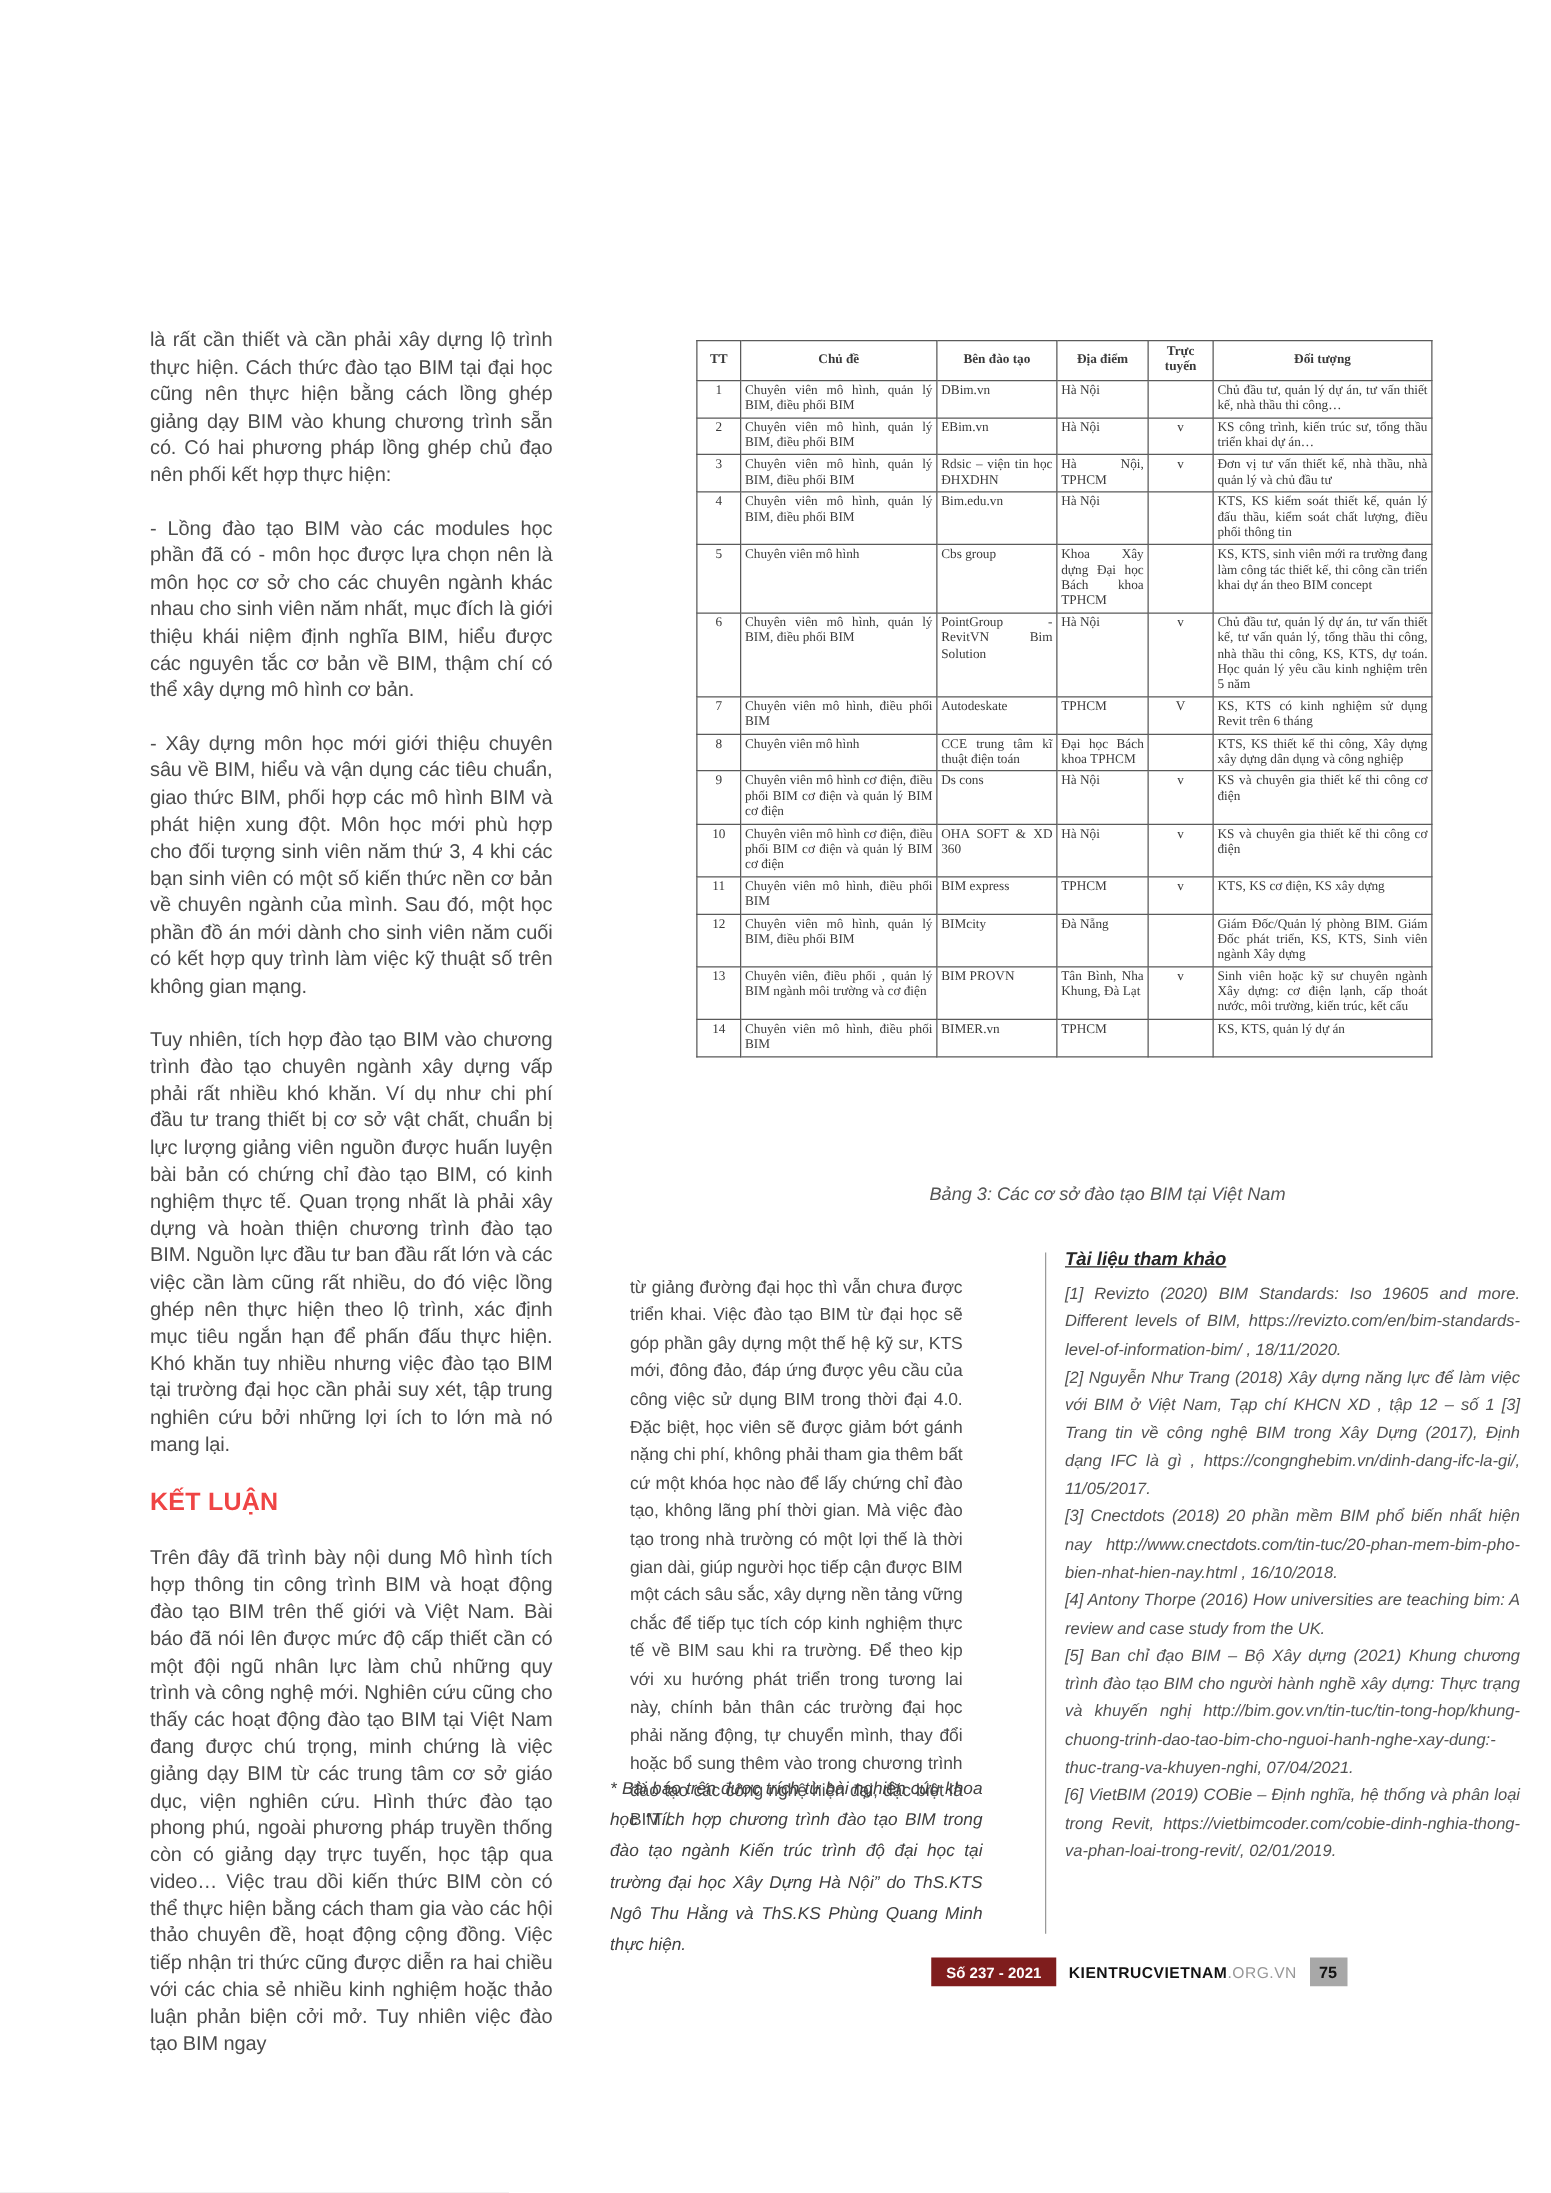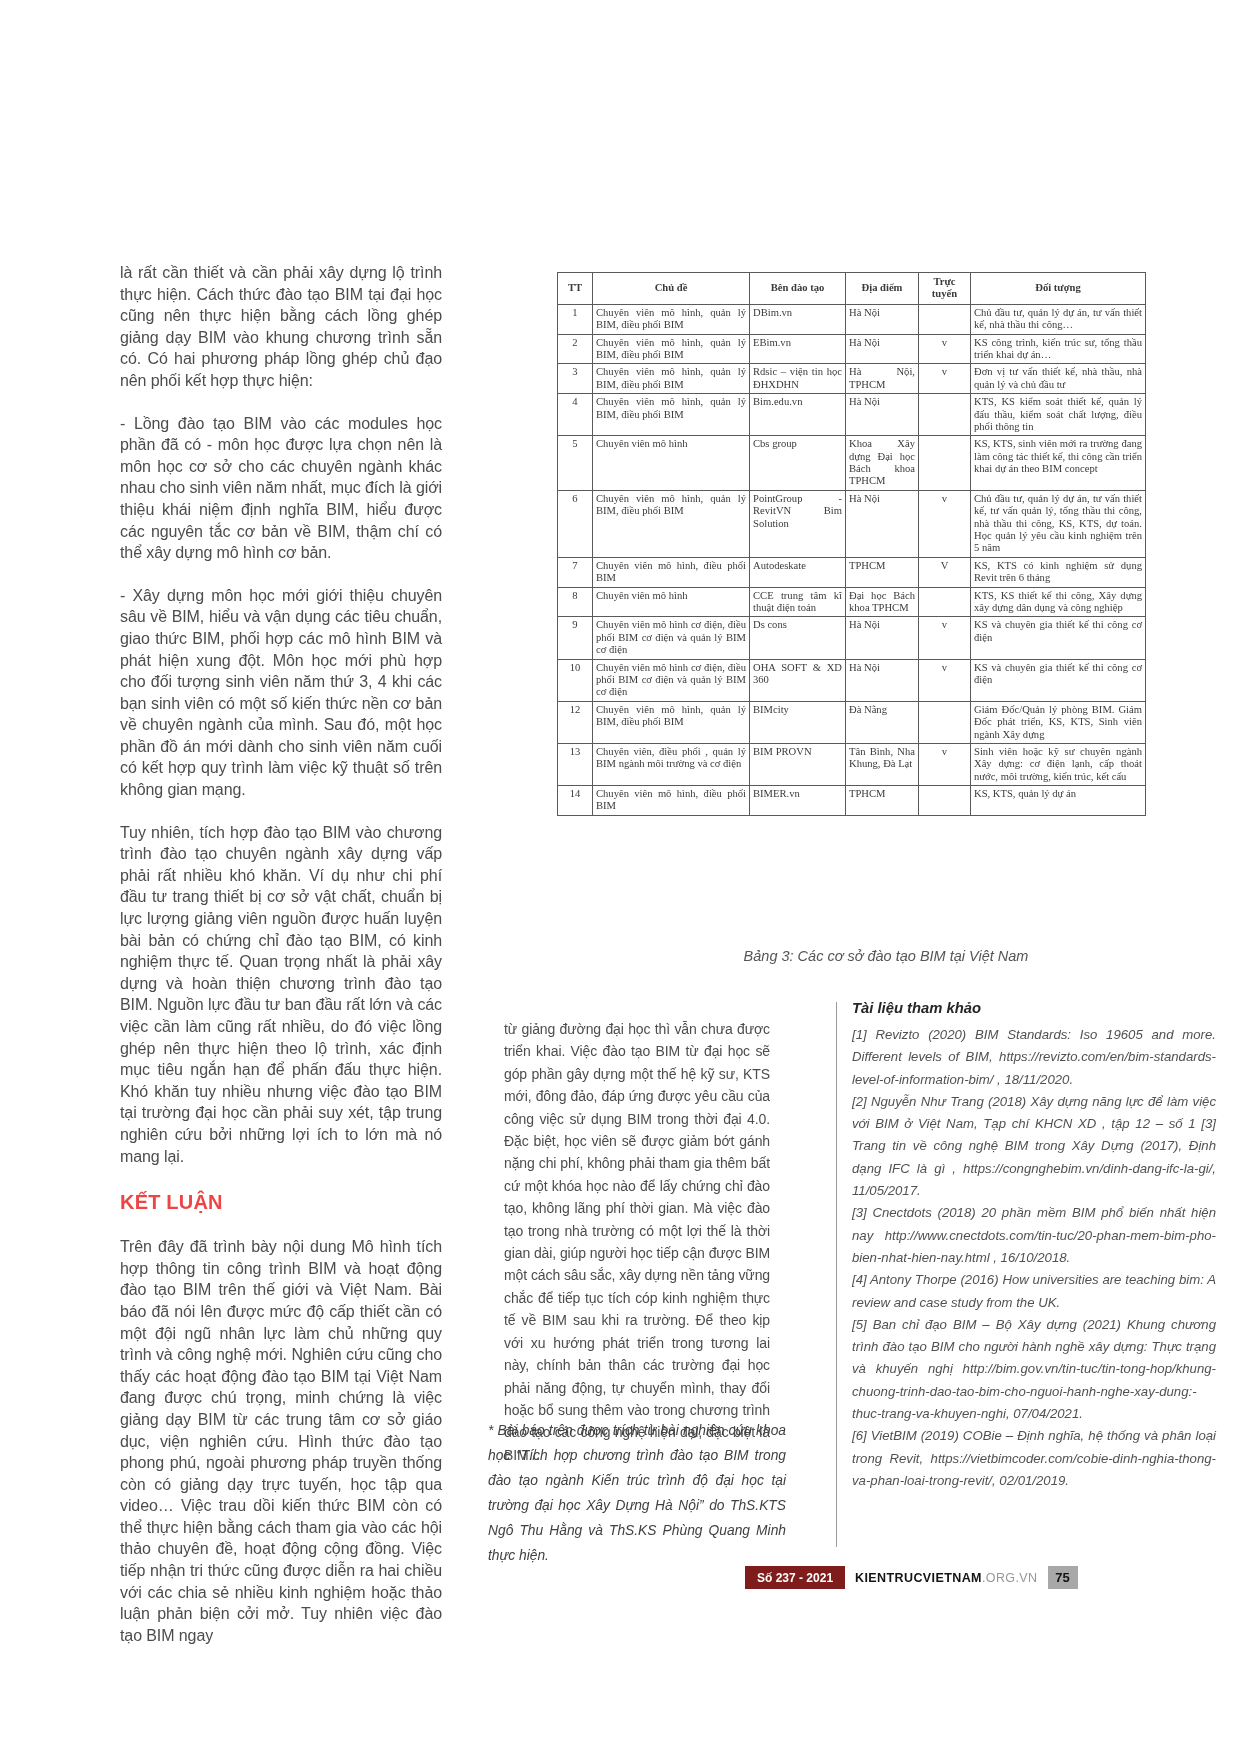--- a/index.html
+++ b/index.html
@@ -41,21 +41,21 @@
     margin:16px;font-size:14px;line-height:22.4px;color:#4c4c4c;text-align:justify;letter-spacing:-0.1px;
   }
   .footnote{
     position:absolute;left:488px;top:1418px;width:298px;
     font-size:13.8px;line-height:25px;font-style:italic;color:#404040;text-align:justify;
   }
   
   .col-divider{position:absolute;left:836px;top:1002px;width:1px;height:545px;background:#9a9a9a;}
   .refs{position:absolute;left:852px;top:1000px;width:364px;}
   .refs h3{
-    margin:0 0 8px 0;font-size:14.8px;font-style:italic;font-weight:bold;color:#262626;
+    margin:0 0 8px 0;font-size:14.8px;font-style:italic;font-weight:bold;color:#262626;text-decoration:underline;
   }
   .refs p{
     margin:0;font-size:13.2px;line-height:22.3px;font-style:italic;color:#515151;
     text-align:justify;overflow-wrap:anywhere;
   }
   
   .footer{position:absolute;left:745px;top:1566px;height:23px;display:flex;align-items:stretch;}
   .footer .issue{
     background:#7f1d1d;color:#ffffff;font-weight:bold;font-size:12px;
     display:flex;align-items:center;padding:0 12px;white-space:nowrap;
@@ -181,20 +181,28 @@
           </tr>
           <tr>
             <td>10</td>
             <td>Chuyên viên mô hình cơ điện, điều phối BIM cơ điện và quản lý BIM cơ điện</td>
             <td>OHA SOFT &amp; XD 360</td>
             <td>Hà Nội</td>
             <td>v</td>
             <td>KS và chuyên gia thiết kế thi công cơ điện</td>
           </tr>
           <tr>
+            <td>11</td>
+            <td>Chuyên viên mô hình, điều phối BIM</td>
+            <td>BIM express</td>
+            <td>TPHCM</td>
+            <td>v</td>
+            <td>KTS, KS cơ điện, KS xây dựng</td>
+          </tr>
+          <tr>
             <td>12</td>
             <td>Chuyên viên mô hình, quản lý BIM, điều phối BIM</td>
             <td>BIMcity</td>
             <td>Đà Nẵng</td>
             <td></td>
             <td>Giám Đốc/Quản lý phòng BIM. Giám Đốc phát triển, KS, KTS, Sinh viên ngành Xây dựng</td>
           </tr>
           <tr>
             <td>13</td>
             <td>Chuyên viên, điều phối , quản lý BIM ngành môi trường và cơ điện</td>

